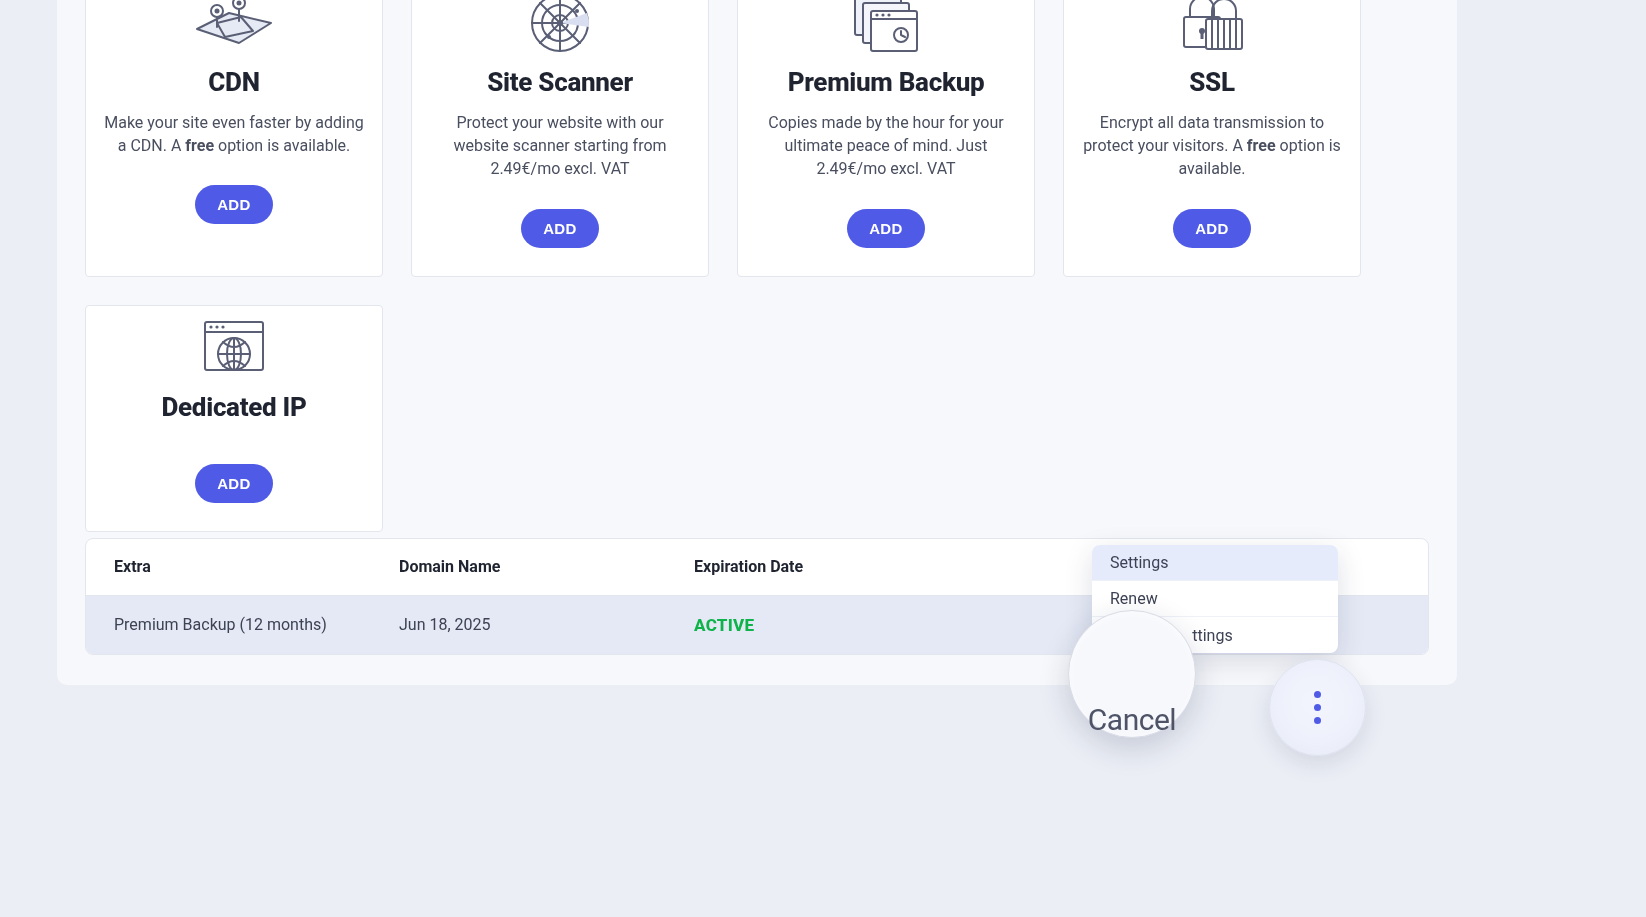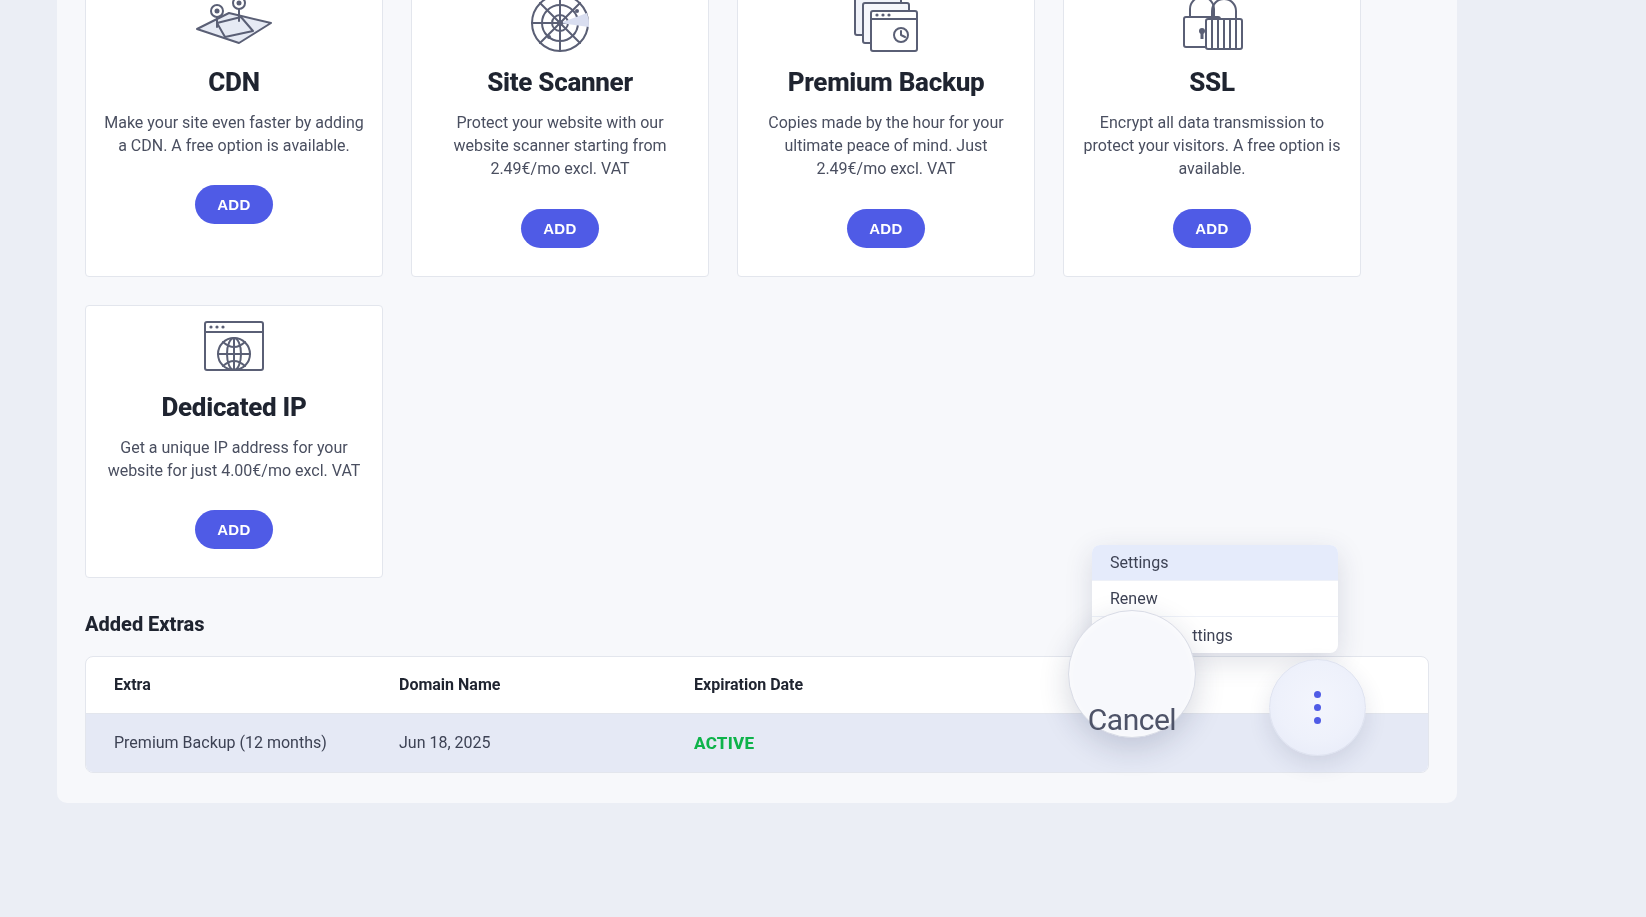--- a/index.html
+++ b/index.html
@@ -67,21 +67,21 @@
     color:var(--heading);
     margin:0 0 14px 0;
     letter-spacing:-0.3px;
   }
   .card-desc{
     font-size:16px;
     line-height:1.45;
     color:#4a4f60;
     margin:0;
   }
-  .card-desc b{font-weight:400;}
+  .card-desc b{font-weight:700;}
   .btn{
     display:inline-flex;
     align-items:center;
     justify-content:center;
     background:var(--brand);
     color:#fff;
     font-size:15px;
     font-weight:700;
     letter-spacing:0.4px;
     height:39px;
@@ -340,28 +340,24 @@
           <circle cx="12" cy="9" r="1.6" style="fill:#5a5f75"></circle>
           <circle cx="18" cy="9" r="1.6" style="fill:#5a5f75"></circle>
           <circle cx="24" cy="9" r="1.6" style="fill:#5a5f75"></circle>
           <circle class="ic-stroke ic-fill" cx="35" cy="36" r="16"></circle>
           <path class="ic-stroke" d="M19 36 L51 36 M35 20 L35 52"></path>
           <path class="ic-stroke" d="M24 24 Q35 34 46 24 M24 48 Q35 38 46 48"></path>
           <ellipse class="ic-stroke" cx="35" cy="36" rx="7" ry="16" style="fill:none"></ellipse>
         </svg>
       </div>
       <h3 class="card-title">Dedicated IP</h3>
-      <p class="card-desc">
-        <span>Get a unique IP address for your website for just 4.00€/mo excl. VAT</span>
-      </p>
-      <button class="btn">ADD</button>
-    </div>
-  </div>
-
-  <div class="section-title">Added Extras</div>
+      <button class="btn">ADD</button>
+    </div>
+  </div>
+
 
   <div class="table">
     <div class="thead">
       <div>Extra</div>
       <div>Domain Name</div>
       <div>Expiration Date</div>
       <div></div>
     </div>
     <div class="trow">
       <div>Premium Backup (12 months)</div>

